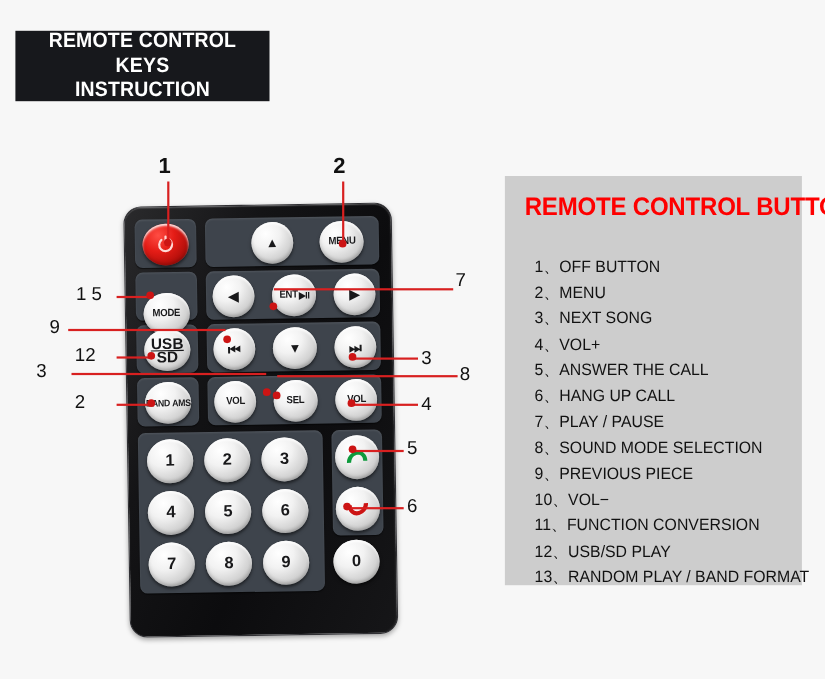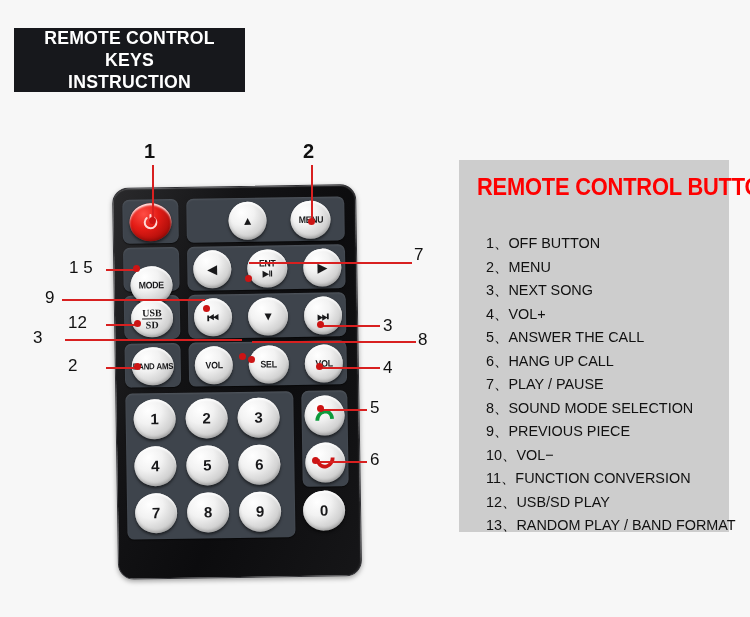--- a/index.html
+++ b/index.html
@@ -95,21 +95,21 @@
     user-select:none;
   }
   .key.pow{
     background:radial-gradient(circle at 34% 28%, #ff4d44 0%, #e41c16 38%, #b20f0b 72%, #6d0705 100%);
     color:#fff;
   }
   .key .lbl{font-size:9.5px;letter-spacing:-.3px;transform:scaleX(.92);}
   .key .lbl.small{font-size:8.6px;}
   .key .num{font-size:15px;font-weight:700;}
   .key .glyph{font-size:12px;line-height:1;}
-  .usb-lbl{font-size:10px;line-height:9px;font-family:Liberation Serif, serif;}
+  .usb-lbl{font-size:14px;line-height:9px;}
   .usb-lbl .bar{display:block;height:1px;background:#18181a;margin:1px 0;}
 
   
   .key svg{display:block;}
 
   
   .callout-num{
     position:absolute;
     color:#111;
     font-size:17px;
@@ -185,21 +185,21 @@
   <div class="key" style="left:178px;top:16px;width:40px;height:38px;">
     <span class="lbl">MENU</span>
   </div>
 
   <div class="key" style="left:17px;top:79px;width:42px;height:38px;">
     <span class="lbl">MODE</span>
   </div>
   <div class="key" style="left:80px;top:64px;width:38px;height:38px;">
     <span class="glyph">◀</span>
   </div>
-  <div class="key" style="left:134px;top:64px;width:40px;height:38px;flex-direction:column;">
+  <div class="key" style="left:134px;top:64px;width:40px;height:38px;flex-direction:row;">
     <span class="lbl" style="margin-bottom:1px;">ENT</span>
     <span class="lbl small">▶II</span>
   </div>
   <div class="key" style="left:190px;top:64px;width:38px;height:38px;">
     <span class="glyph">▶</span>
   </div>
 
   <div class="key" style="left:17px;top:112px;width:42px;height:38px;">
     <span class="usb-lbl">
       <span>USB</span>

